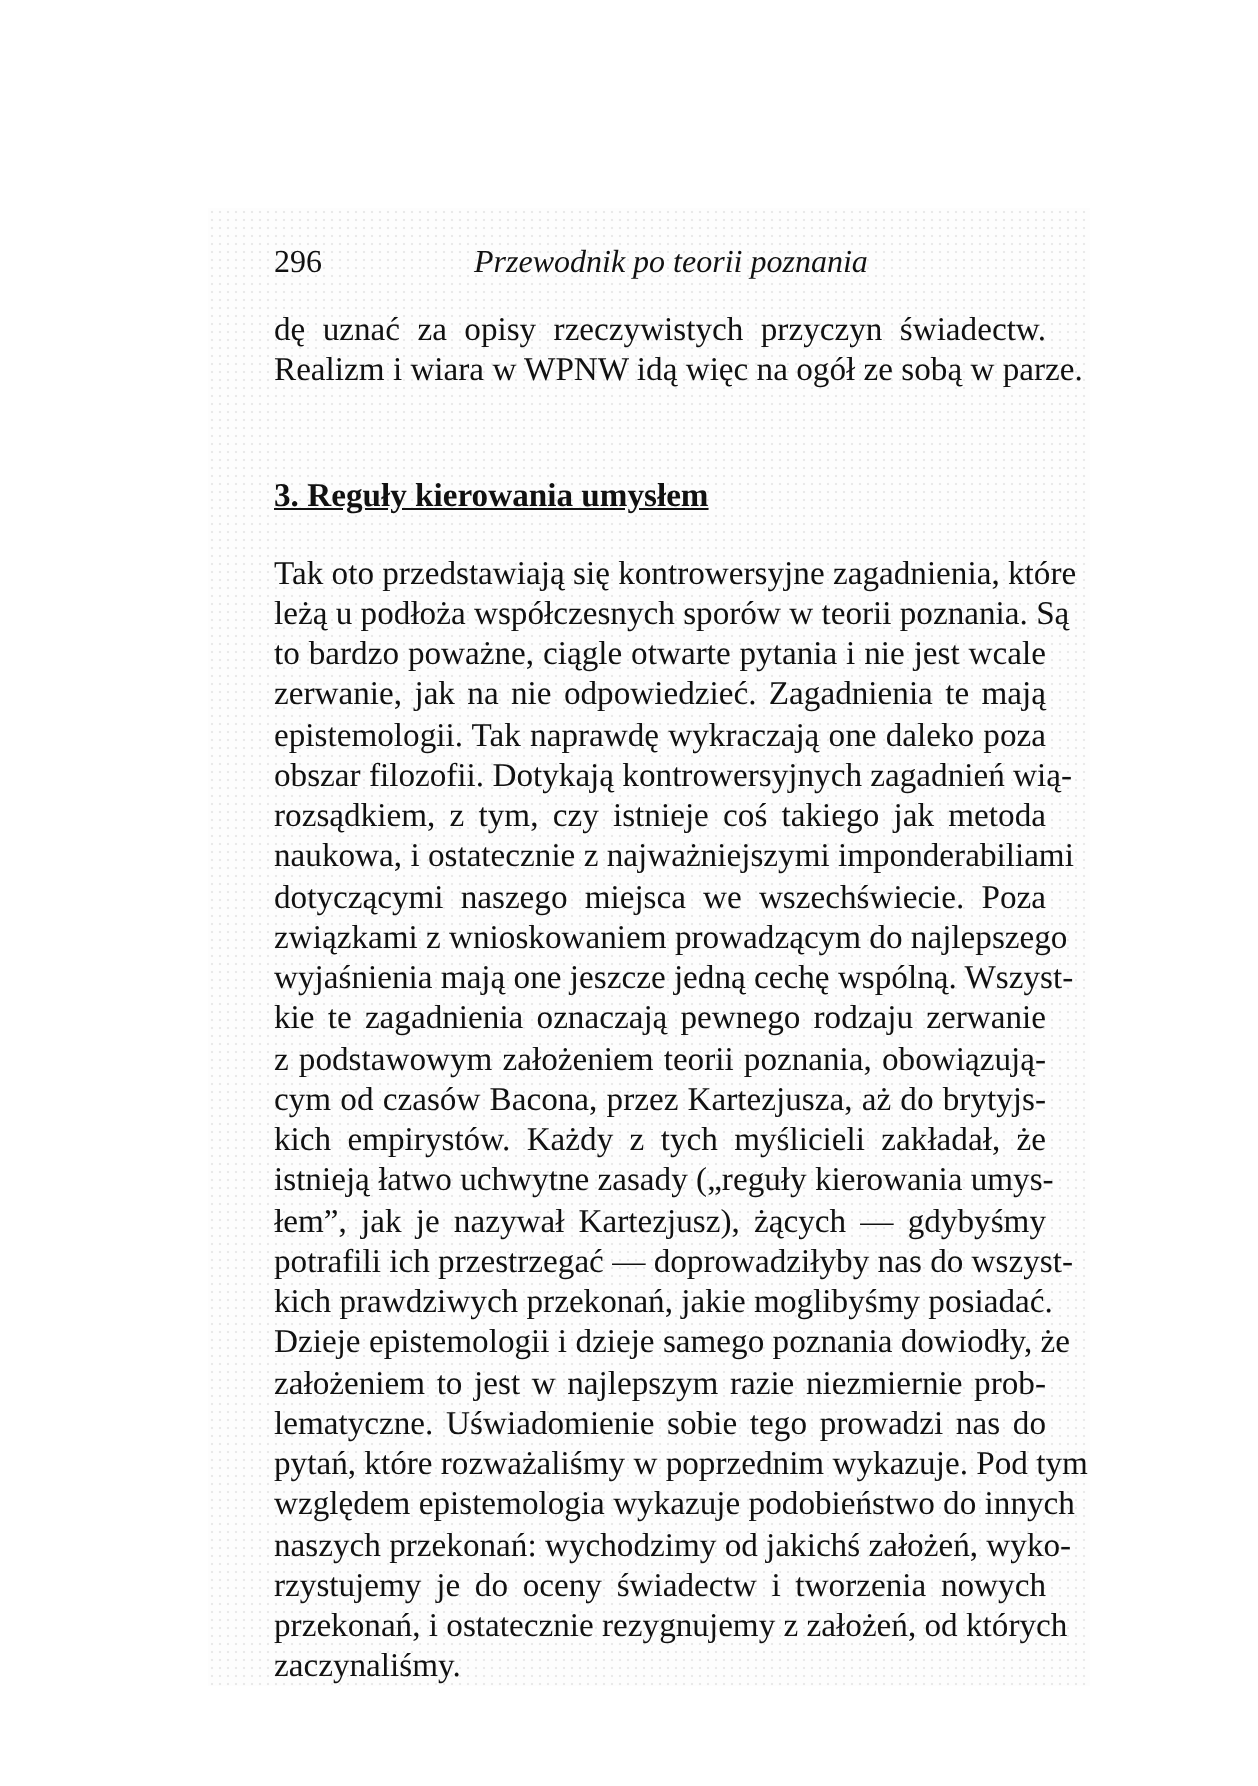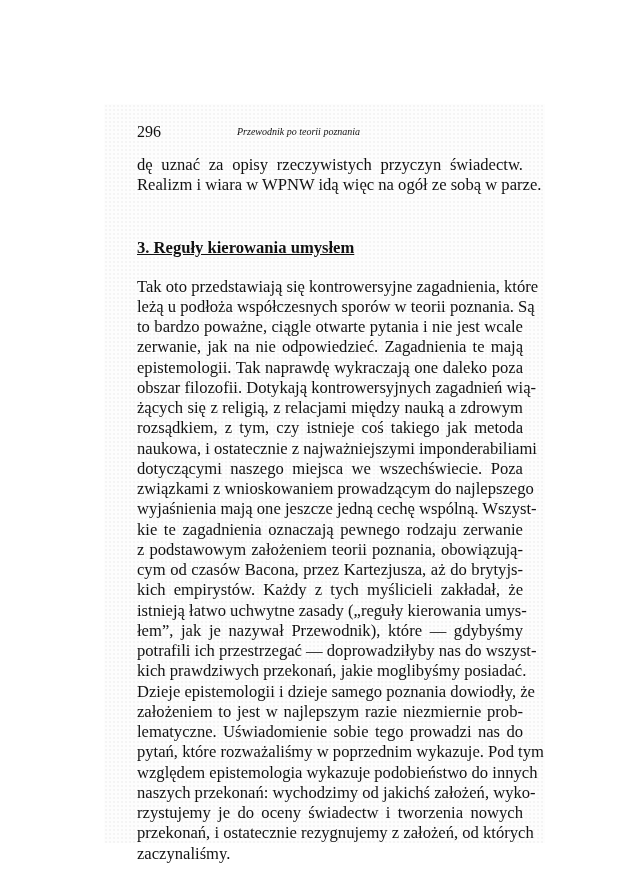--- a/index.html
+++ b/index.html
@@ -13,21 +13,21 @@
     background-image: radial-gradient(#e9e9e9 0.6px, transparent 0.8px);
     background-size: 4px 4px;
   }
   .page {
     position: absolute; left: 137px; top: 122px; width: 386px;
   }
   .running-head {
     position: relative; height: 20px; font-size: 16px; line-height: 20px;
   }
   .page-number { position: absolute; left: 0; top: 0; text-align: center; }
-  .book-title { position: absolute; left: 100px; top: 0; font-style: italic; font-size: 10px; }
+  .book-title { position: absolute; left: 100px; top: 0; font-style: italic; font-size: 16px; }
   .para {
     font-size: 16.6px; line-height: 20.25px; text-align: justify; margin: 0;
   }
   .para .ln { display: block; text-align: justify; text-align-last: justify; white-space: nowrap; }
   .para .ln.last { text-align-last: left; }
   .p1 { margin-top: 13px; }
   .heading {
     margin: 42px 0 0 0; font-weight: bold; font-size: 16.6px; line-height: 20px; text-decoration: underline;
   }
   .p2 { margin-top: 19px; }
@@ -50,32 +50,31 @@
 
   <h3 class="heading">3. Reguły kierowania umysłem</h3>
 
   <p class="para p2" id="p2">
       <span class="ln">Tak oto przedstawiają się kontrowersyjne zagadnienia, które</span>
       <span class="ln">leżą u podłoża współczesnych sporów w teorii poznania. Są</span>
       <span class="ln">to bardzo poważne, ciągle otwarte pytania i nie jest wcale</span>
       <span class="ln">zerwanie, jak na nie odpowiedzieć. Zagadnienia te mają</span>
       <span class="ln">epistemologii. Tak naprawdę wykraczają one daleko poza</span>
       <span class="ln">obszar filozofii. Dotykają kontrowersyjnych zagadnień wią-</span>
-      <span class="ln">żących się z religią, z relacjami między nauką a zdrowym</span>
       <span class="ln">rozsądkiem, z tym, czy istnieje coś takiego jak metoda</span>
       <span class="ln">naukowa, i ostatecznie z najważniejszymi imponderabiliami</span>
       <span class="ln">dotyczącymi naszego miejsca we wszechświecie. Poza</span>
       <span class="ln">związkami z wnioskowaniem prowadzącym do najlepszego</span>
       <span class="ln">wyjaśnienia mają one jeszcze jedną cechę wspólną. Wszyst-</span>
       <span class="ln">kie te zagadnienia oznaczają pewnego rodzaju zerwanie</span>
       <span class="ln">z podstawowym założeniem teorii poznania, obowiązują-</span>
       <span class="ln">cym od czasów Bacona, przez Kartezjusza, aż do brytyjs-</span>
       <span class="ln">kich empirystów. Każdy z tych myślicieli zakładał, że</span>
       <span class="ln">istnieją łatwo uchwytne zasady („reguły kierowania umys-</span>
-      <span class="ln">łem”, jak je nazywał Przewodnik), które — gdybyśmy</span>
+      <span class="ln">łem”, jak je nazywał Kartezjusz), żących — gdybyśmy</span>
       <span class="ln">potrafili ich przestrzegać — doprowadziłyby nas do wszyst-</span>
       <span class="ln">kich prawdziwych przekonań, jakie moglibyśmy posiadać.</span>
       <span class="ln">Dzieje epistemologii i dzieje samego poznania dowiodły, że</span>
       <span class="ln">założeniem to jest w najlepszym razie niezmiernie prob-</span>
       <span class="ln">lematyczne. Uświadomienie sobie tego prowadzi nas do</span>
       <span class="ln">pytań, które rozważaliśmy w poprzednim wykazuje. Pod tym</span>
       <span class="ln">względem epistemologia wykazuje podobieństwo do innych</span>
       <span class="ln">naszych przekonań: wychodzimy od jakichś założeń, wyko-</span>
       <span class="ln">rzystujemy je do oceny świadectw i tworzenia nowych</span>
       <span class="ln">przekonań, i ostatecznie rezygnujemy z założeń, od których</span>

